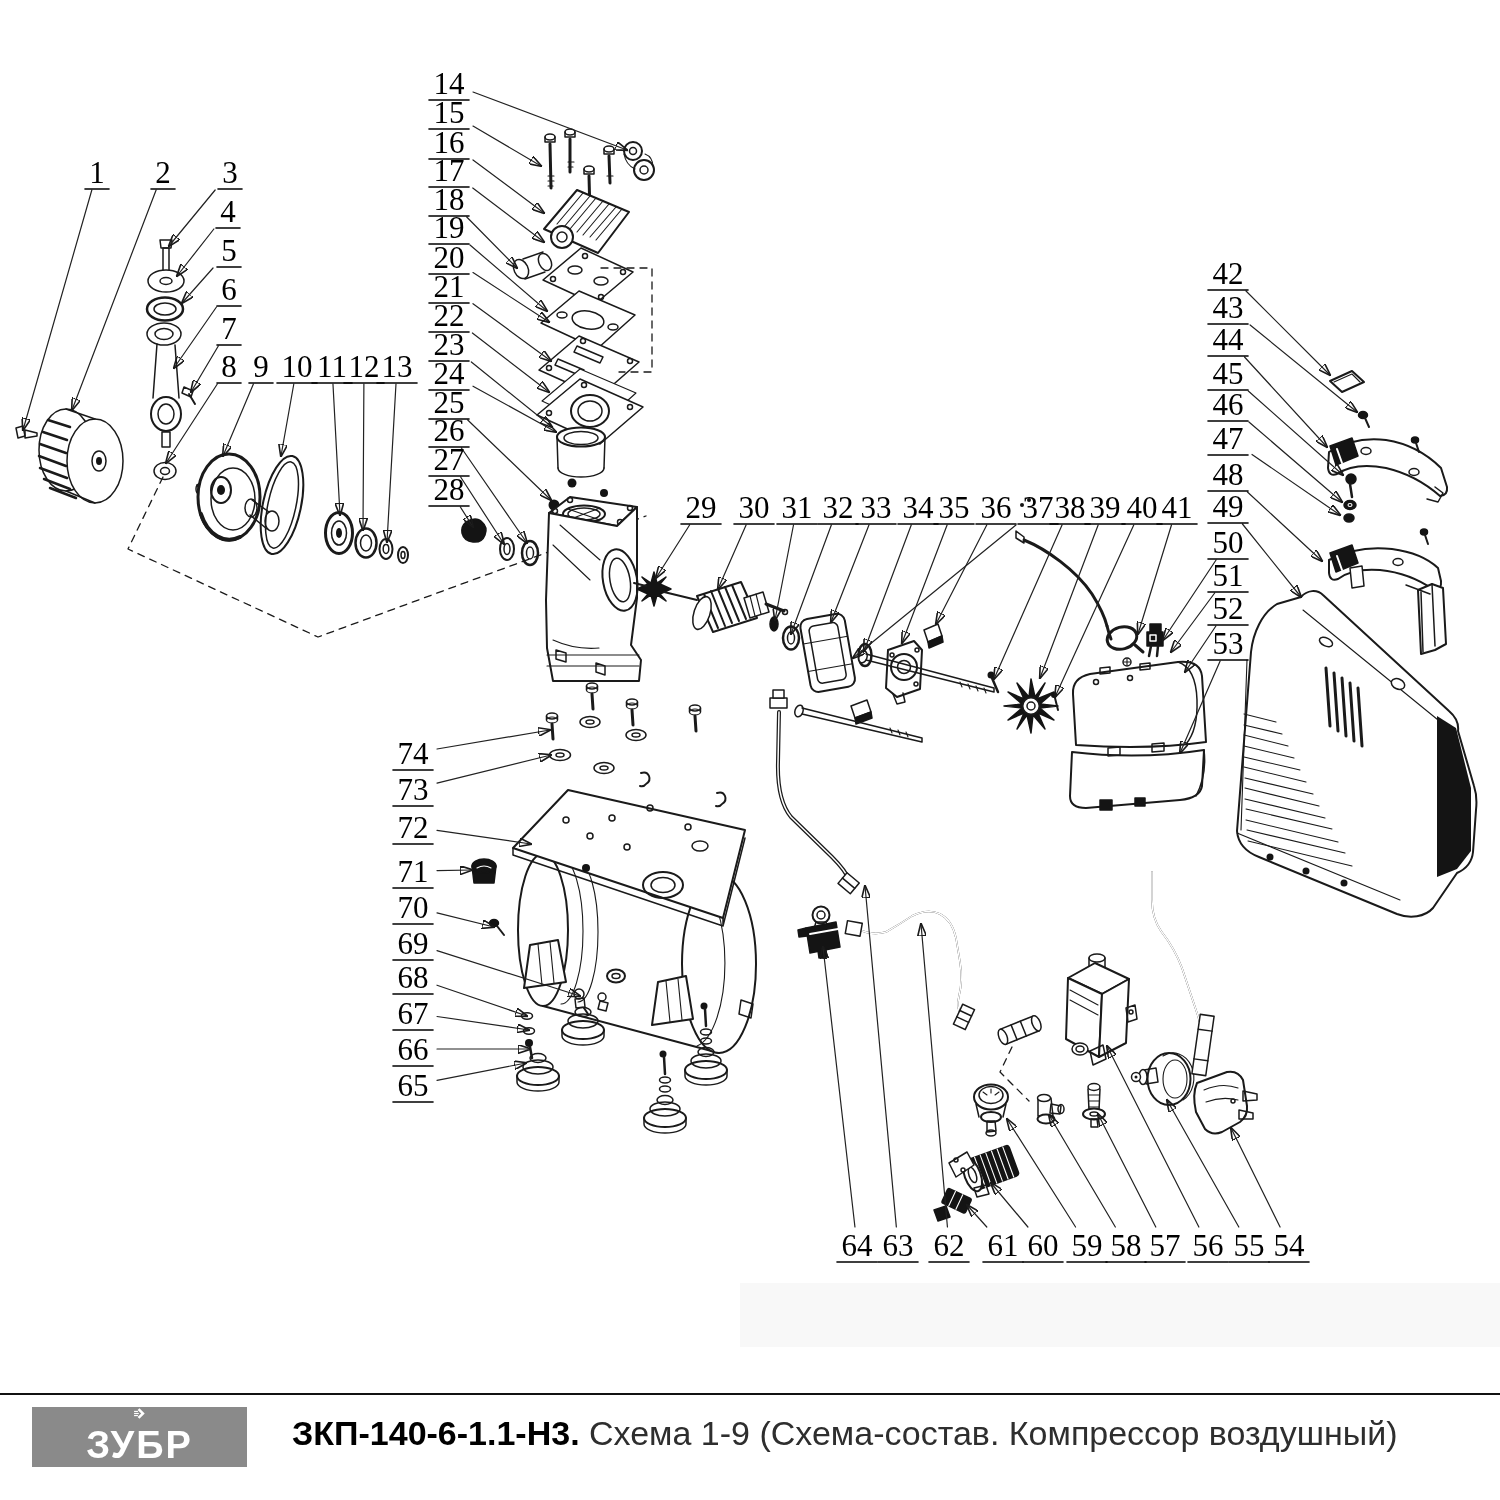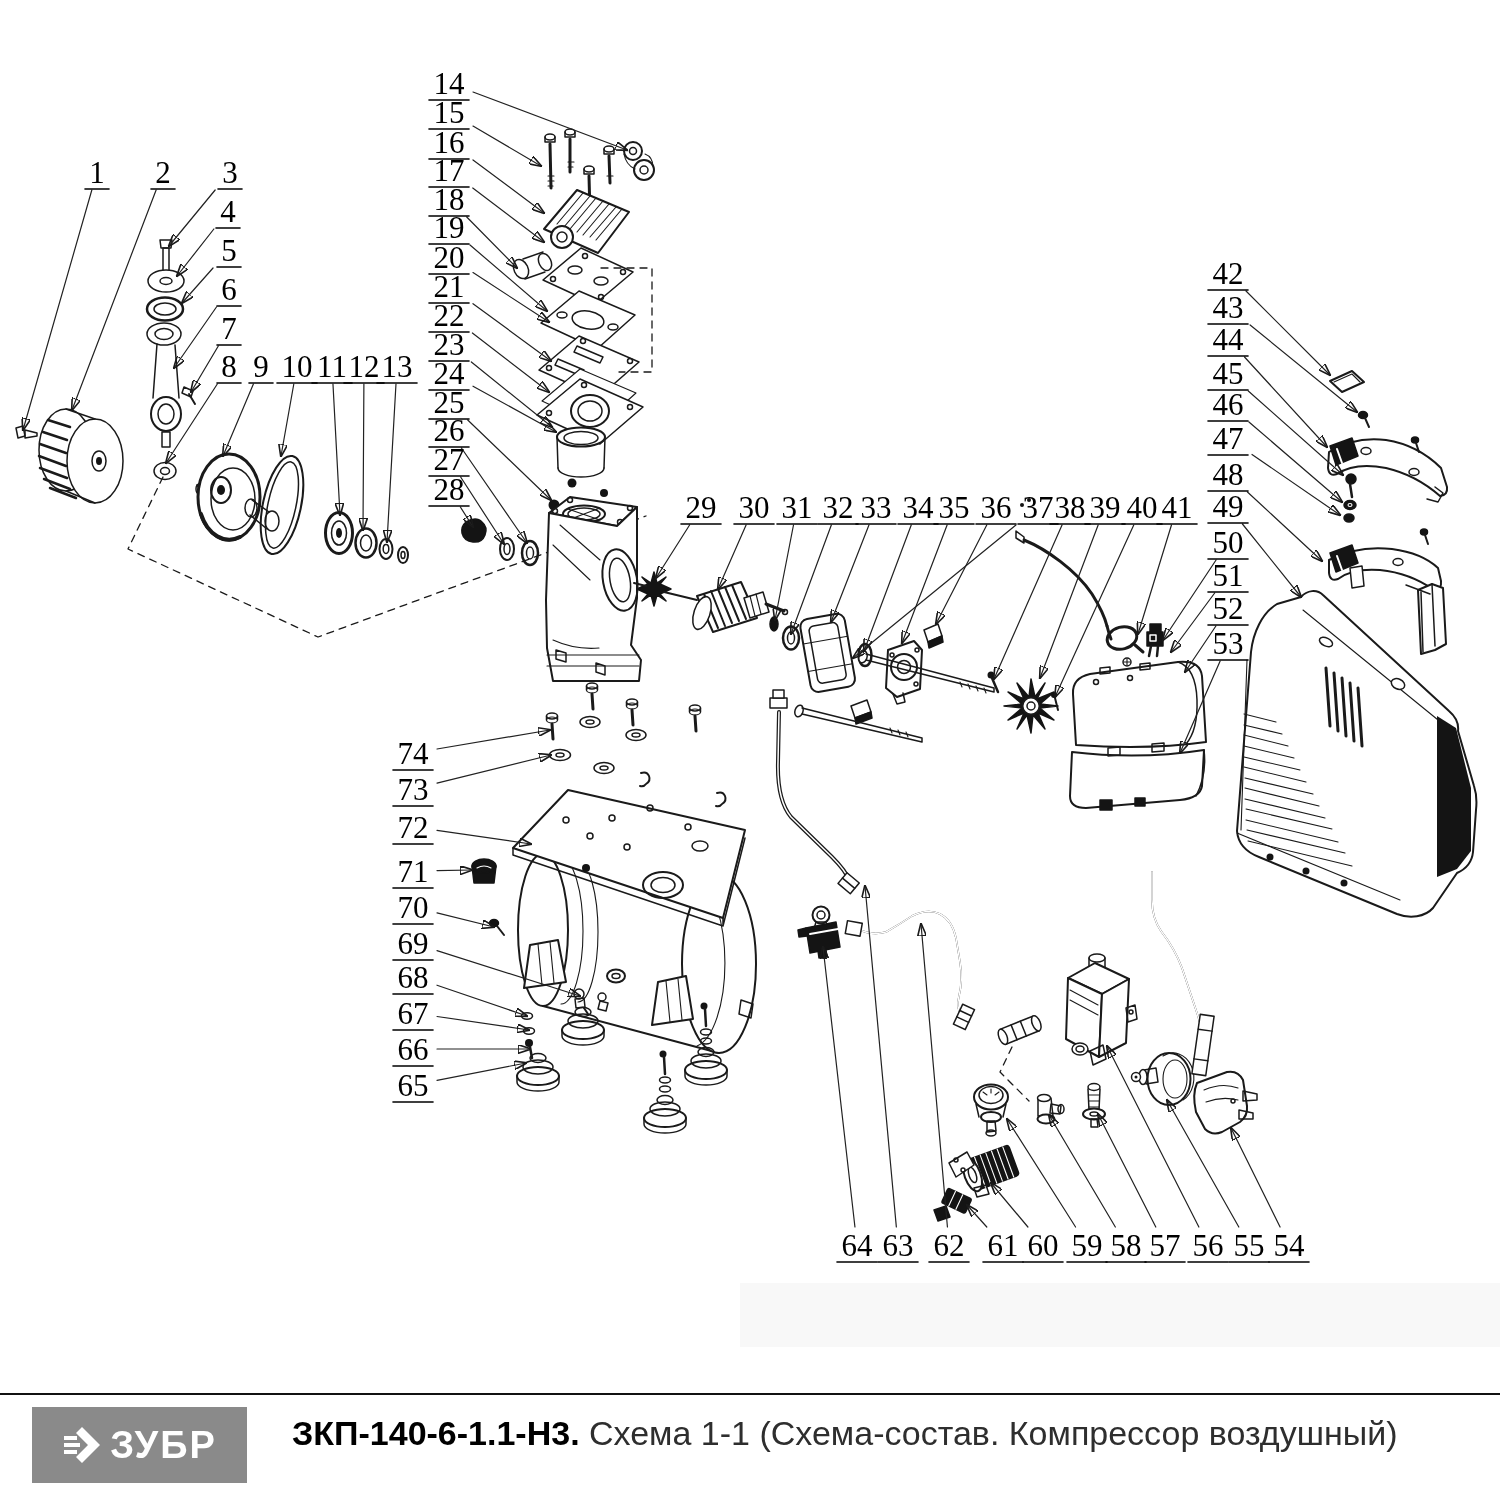--- a/index.html
+++ b/index.html
@@ -19,22 +19,22 @@
   svg.art .t3{stroke-width:3;}
   svg.art .t4{stroke-width:4;}
   svg.art .dash{stroke-dasharray:7 6;stroke-width:1.3;}
   svg.art .leader{stroke:#222;stroke-width:1.2;}
   svg.art .num{font-family:"Liberation Serif","DejaVu Serif",serif;font-size:31px;fill:#000;
       stroke:none;}
   svg.art .uline{stroke:#000;stroke-width:1.6;}
   svg.art .band{fill:#f8f8f8;stroke:none;}
   
   .footer-rule{position:absolute;left:0;top:1393px;width:1500px;height:2px;background:#111;}
-  .logo{position:absolute;left:32px;top:1407px;width:215px;height:76px;background:#8a8a8a;
-        display:flex;align-items:center;justify-content:center;gap:4px;}
+  .logo{position:absolute;left:32px;top:1407px;width:215px;height:60px;background:#8a8a8a;
+        display:flex;align-items:center;justify-content:center;gap:4px;flex-direction:column;}
   .logo .brand{color:#fff;font-weight:700;font-size:38px;letter-spacing:2px;
         font-family:"Liberation Sans",sans-serif;}
   .title{position:absolute;left:292px;top:1414px;font-size:34px;white-space:nowrap;}
   .title .b{font-weight:700;color:#000;}
   .title .r{font-weight:400;color:#2e2e2e;}
 </style>
 </head>
 <body>
 
 <div class="page">
@@ -827,16 +827,16 @@
 <div class="logo">
   <svg width="44" height="44" viewBox="0 0 44 44">
     <rect x="2" y="13" width="13" height="4" fill="#fff"></rect>
     <rect x="2" y="20" width="16" height="4" fill="#fff"></rect>
     <rect x="2" y="27" width="13" height="4" fill="#fff"></rect>
     <path d="M20,4 L38,22 20,40 14,34 26,22 14,10 Z" fill="#fff"></path>
   </svg>
   <span class="brand">ЗУБР</span>
 </div>
 <div class="title">
-  <span class="b">ЗКП-140-6-1.1-Н3.</span><span class="r"> Схема 1-1 (Схема-состав. Компрессор воздушный)</span>
+  <span class="b">ЗКП-140-6-1.1-Н3.</span><span class="r"> Схема 1-9 (Схема-состав. Компрессор воздушный)</span>
 </div>
 
 </div>
 
 </body></html>

